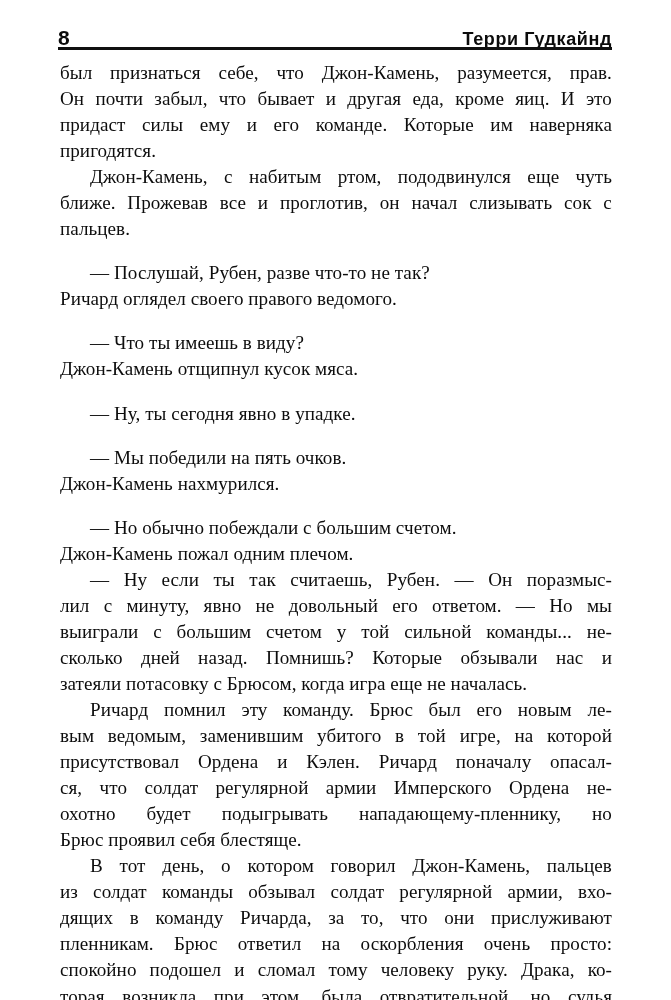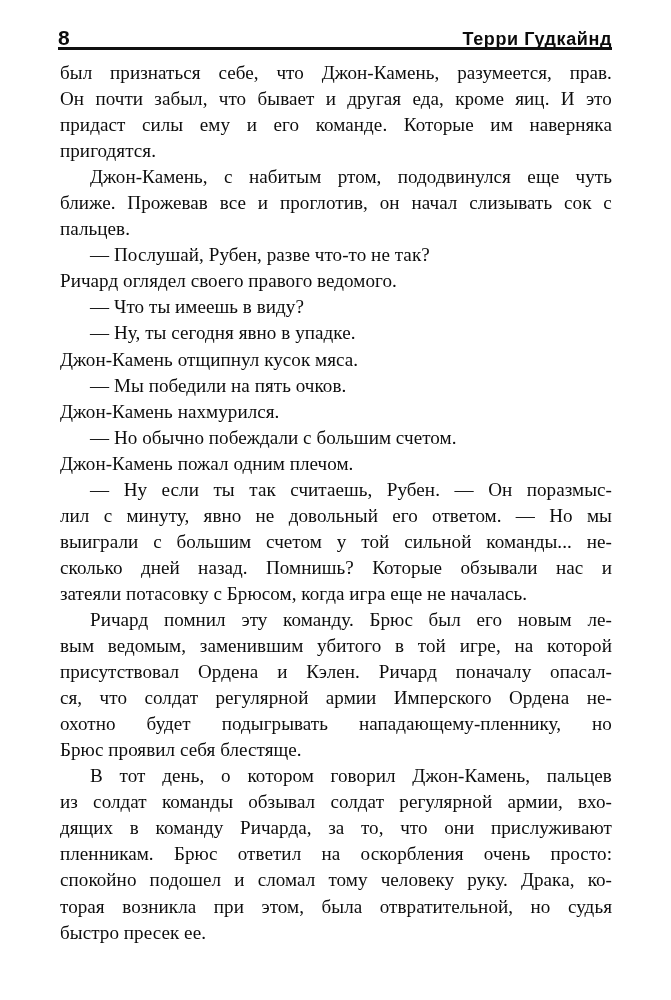--- a/index.html
+++ b/index.html
@@ -83,21 +83,21 @@
   .ln.just {
     display: flex;
     justify-content: space-between;
     white-space: normal;
   }
   .ln.just > span { white-space: pre; }
 
   
   .ln.indent { padding-left: 30px; }
   
-  .ln.dialog { padding-left: 30px; }
+  .ln.dialog { padding-left: 30px; margin-top: 18px; }
 </style>
 </head>
 <body style="color: rgb(13, 13, 13);">
 
 <div class="page" style="background: rgb(255, 255, 255);">
 
   <div class="running-head">
     <div class="folio">8</div>
     <div class="head-title">Терри Гудкайнд</div>
   </div>
@@ -158,22 +158,22 @@
         <span>он</span>
         <span>начал</span>
         <span>слизывать</span>
         <span>сок</span>
         <span>с</span>
       </div>
       <div class="ln flush">пальцев.</div>
       <div class="ln flush dialog">— Послушай, Рубен, разве что-то не так?</div>
       <div class="ln flush">Ричард оглядел своего правого ведомого.</div>
       <div class="ln flush dialog">— Что ты имеешь в виду?</div>
+      <div class="ln flush">Джон-Камень отщипнул кусок мяса.</div>
       <div class="ln flush dialog">— Ну, ты сегодня явно в упадке.</div>
-      <div class="ln flush">Джон-Камень отщипнул кусок мяса.</div>
       <div class="ln flush dialog">— Мы победили на пять очков.</div>
       <div class="ln flush">Джон-Камень нахмурился.</div>
       <div class="ln flush dialog">— Но обычно побеждали с большим счетом.</div>
       <div class="ln flush">Джон-Камень пожал одним плечом.</div>
       <div class="ln just indent">
         <span>—</span>
         <span>Ну</span>
         <span>если</span>
         <span>ты</span>
         <span>так</span>

